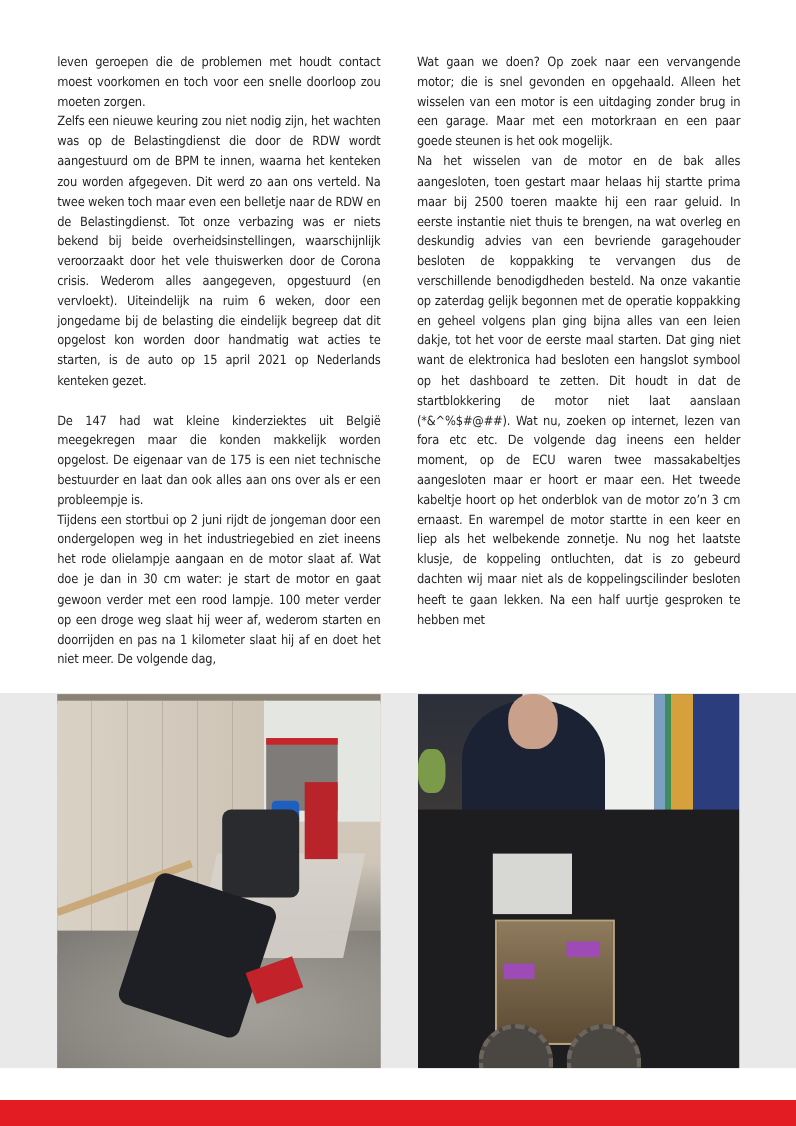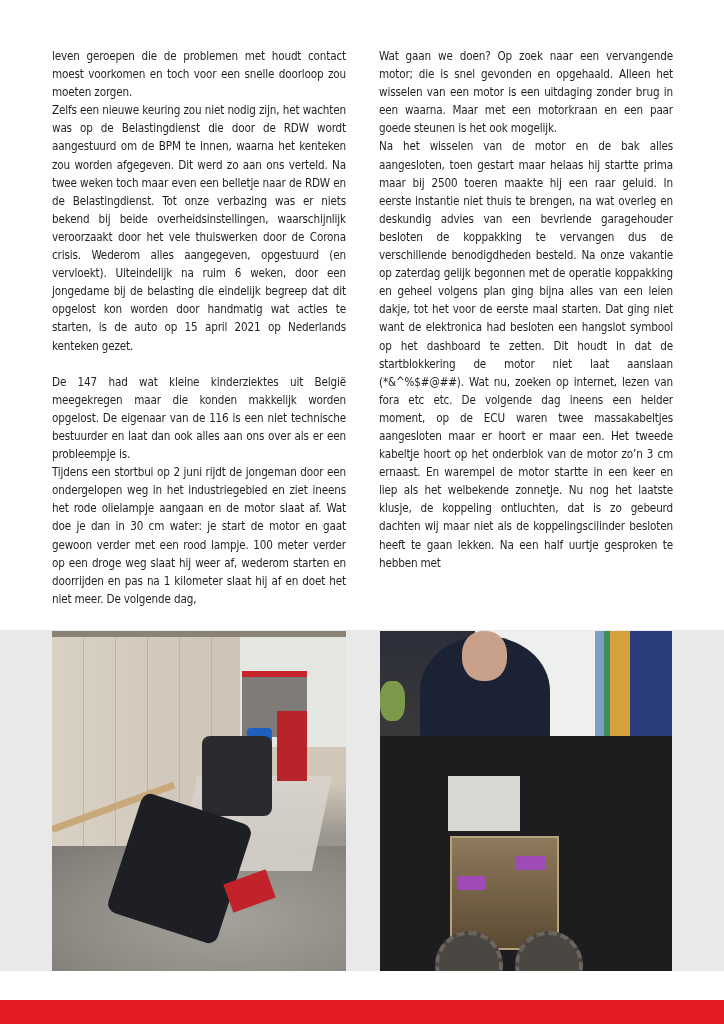--- a/index.html
+++ b/index.html
@@ -66,26 +66,26 @@
     position: absolute; left: 0; top: 1000px; width: 724px; height: 24px;
     background: #e31b23;
   }
 </style>
 </head>
 <body>
 
 <div id="col-left" class="col">
   <p>leven geroepen die de problemen met houdt contact moest voorkomen en toch voor een snelle doorloop zou moeten zorgen.</p>
   <p>Zelfs een nieuwe keuring zou niet nodig zijn, het wachten was op de Belastingdienst die door de RDW wordt aangestuurd om de BPM te innen, waarna het kenteken zou worden afgegeven. Dit werd zo aan ons verteld. Na twee weken toch maar even een belletje naar de RDW en de Belastingdienst. Tot onze verbazing was er niets bekend bij beide overheidsinstellingen, waarschijnlijk veroorzaakt door het vele thuiswerken door de Corona crisis. Wederom alles aangegeven, opgestuurd (en vervloekt). Uiteindelijk na ruim 6 weken, door een jongedame bij de belasting die eindelijk begreep dat dit opgelost kon worden door handmatig wat acties te starten, is de auto op 15 april 2021 op Nederlands kenteken gezet.</p>
-  <p class="gap">De 147 had wat kleine kinderziektes uit België meegekregen maar die konden makkelijk worden opgelost. De eigenaar van de 116 is een niet technische bestuurder en laat dan ook alles aan ons over als er een probleempje is.</p>
+  <p class="gap">De 147 had wat kleine kinderziektes uit België meegekregen maar die konden makkelijk worden opgelost. De eigenaar van de 175 is een niet technische bestuurder en laat dan ook alles aan ons over als er een probleempje is.</p>
   <p>Tijdens een stortbui op 2 juni rijdt de jongeman door een ondergelopen weg in het industriegebied en ziet ineens het rode olielampje aangaan en de motor slaat af. Wat doe je dan in 30 cm water: je start de motor en gaat gewoon verder met een rood lampje. 100 meter verder op een droge weg slaat hij weer af, wederom starten en doorrijden en pas na 1 kilometer slaat hij af en doet het niet meer. De volgende dag,</p>
 </div>
 
 <div id="col-right" class="col">
-  <p>Wat gaan we doen? Op zoek naar een vervangende motor; die is snel gevonden en opgehaald. Alleen het wisselen van een motor is een uitdaging zonder brug in een waarna. Maar met een motorkraan en een paar goede steunen is het ook mogelijk.</p>
+  <p>Wat gaan we doen? Op zoek naar een vervangende motor; die is snel gevonden en opgehaald. Alleen het wisselen van een motor is een uitdaging zonder brug in een garage. Maar met een motorkraan en een paar goede steunen is het ook mogelijk.</p>
   <p>Na het wisselen van de motor en de bak alles aangesloten, toen gestart maar helaas hij startte prima maar bij 2500 toeren maakte hij een raar geluid. In eerste instantie niet thuis te brengen, na wat overleg en deskundig advies van een bevriende garagehouder besloten de koppakking te vervangen dus de verschillende benodigdheden besteld. Na onze vakantie op zaterdag gelijk begonnen met de operatie koppakking en geheel volgens plan ging bijna alles van een leien dakje, tot het voor de eerste maal starten. Dat ging niet want de elektronica had besloten een hangslot symbool op het dashboard te zetten. Dit houdt in dat de startblokkering de motor niet laat aanslaan (*&amp;^%$#@##). Wat nu, zoeken op internet, lezen van fora etc etc. De volgende dag ineens een helder moment, op de ECU waren twee massakabeltjes aangesloten maar er hoort er maar een. Het tweede kabeltje hoort op het onderblok van de motor zo’n 3 cm ernaast. En warempel de motor startte in een keer en liep als het welbekende zonnetje. Nu nog het laatste klusje, de koppeling ontluchten, dat is zo gebeurd dachten wij maar niet als de koppelingscilinder besloten heeft te gaan lekken. Na een half uurtje gesproken te hebben met</p>
 </div>
 
 <div class="photo-band"></div>
 
 <div id="photo-left" class="photo" title="Garage floor with two engines, an engine crane and a red floor jack">
   <div class="lp-wall"></div>
   <div class="lp-wall-lines"></div>
   <div class="lp-right-wall"></div>
   <div class="lp-floor"></div>

